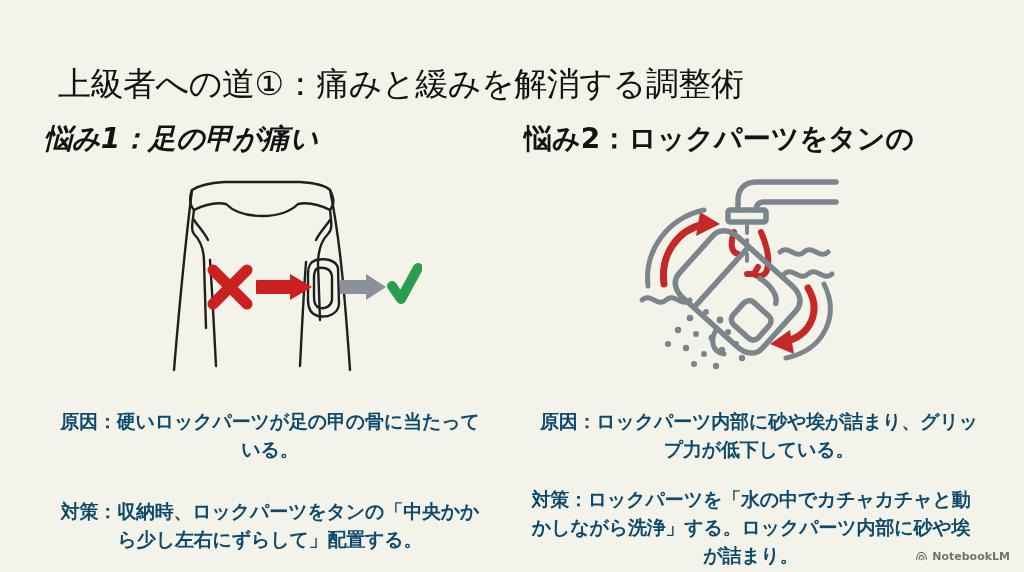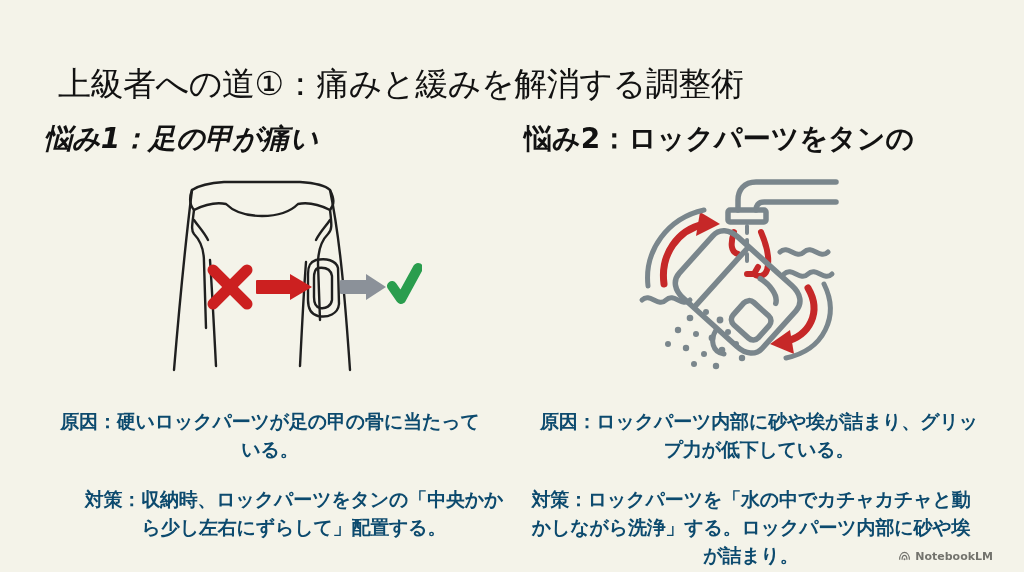--- a/index.html
+++ b/index.html
@@ -66,28 +66,28 @@
   .body-block {
     position: absolute;
     font-size: 19px;
     font-weight: 700;
     line-height: 1.48;
     color: #0c4a6e;
     letter-spacing: -0.2px;
     text-align: center;
   }
   .p-l1 { left: 52px;  top: 388px; width: 436px; }
-  .p-l2 { left: 52px;  top: 466px; width: 436px; margin-left: 24px; }
+  .p-l2 { left: 52px;  top: 478px; width: 436px; }
   .p-r1 { left: 534px; top: 388px; width: 450px; }
   .p-r2 { left: 526px; top: 466px; width: 450px; }
 
   
   .watermark {
     position: absolute;
-    right: 31px;
+    right: 14px;
     bottom: 9px;
     display: flex;
     align-items: center;
     gap: 4px;
     font-size: 11px;
     font-weight: 700;
     color: #5d5d58;
     opacity: .85;
   }
   .watermark svg { display: block; }

